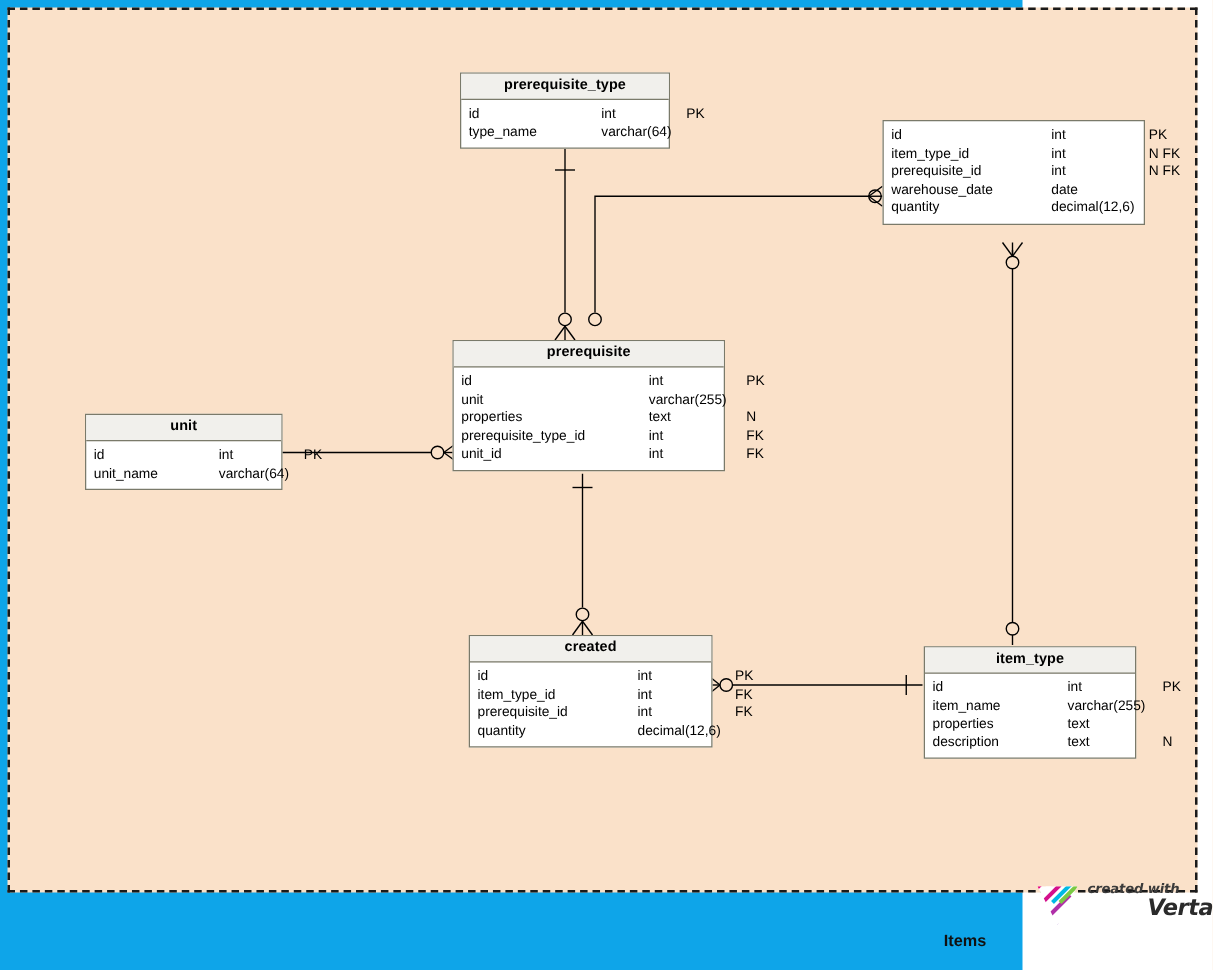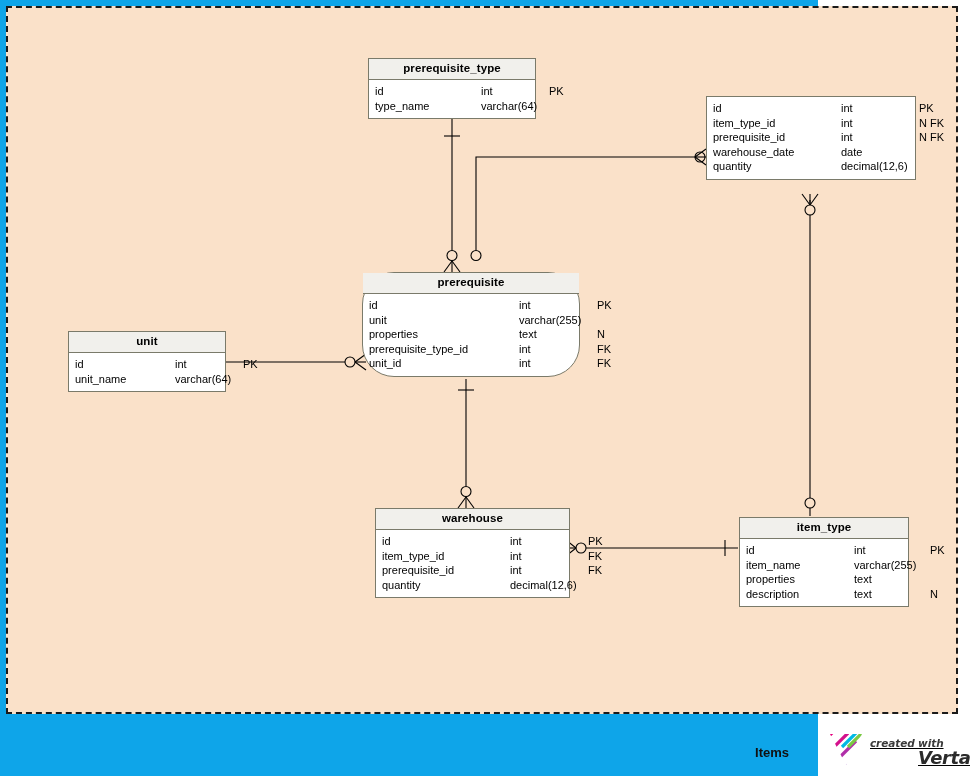--- a/index.html
+++ b/index.html
@@ -113,26 +113,25 @@
     bottom: 16px;
     font-size: 13px;
     font-weight: bold;
     color: #111;
   }
 
   
   #vertabelo-logo {
     position: absolute;
     left: 828px;
-    top: 725px;
+    top: 706px;
     width: 136px;
     height: 42px;
     display: flex;
-    align-items: flex-end;
-    text-decoration: underline;
+    align-items: flex-start;
   }
   #logo-mark { width: 36px; height: 36px; flex: 0 0 auto; }
   #logo-text {
     margin-left: 6px;
     line-height: 1;
   }
   #logo-created {
     font-family: "DejaVu Sans", sans-serif;
     font-style: italic;
     font-size: 10.5px;
@@ -273,21 +272,21 @@
         <span class="attr-flag"></span>
       </div>
       <div class="attr-row">
         <span class="attr-name">quantity</span>
         <span class="attr-type">decimal(12,6)</span>
         <span class="attr-flag"></span>
       </div>
     </div>
   </div>
 
-  <div class="entity e-prerequisite" style="left:362px; top:272px; width:218px;border-radius:32px;">
+  <div class="entity e-prerequisite" style="left:362px; top:272px; width:218px;">
     <div class="entity-header">prerequisite</div>
     <div class="entity-body">
       <div class="attr-row">
         <span class="attr-name">id</span>
         <span class="attr-type">int</span>
         <span class="attr-flag">PK</span>
       </div>
       <div class="attr-row">
         <span class="attr-name">unit</span>
         <span class="attr-type">varchar(255)</span>
@@ -321,21 +320,21 @@
       </div>
       <div class="attr-row">
         <span class="attr-name">unit_name</span>
         <span class="attr-type">varchar(64)</span>
         <span class="attr-flag"></span>
       </div>
     </div>
   </div>
 
   <div class="entity e-required" style="left:375px; top:508px; width:195px;">
-    <div class="entity-header">warehouse</div>
+    <div class="entity-header">created</div>
     <div class="entity-body">
       <div class="attr-row">
         <span class="attr-name">id</span>
         <span class="attr-type">int</span>
         <span class="attr-flag">PK</span>
       </div>
       <div class="attr-row">
         <span class="attr-name">item_type_id</span>
         <span class="attr-type">int</span>
         <span class="attr-flag">FK</span>

